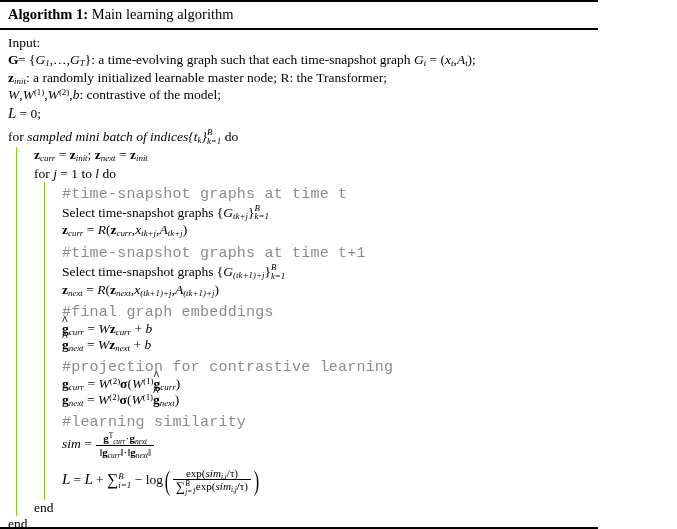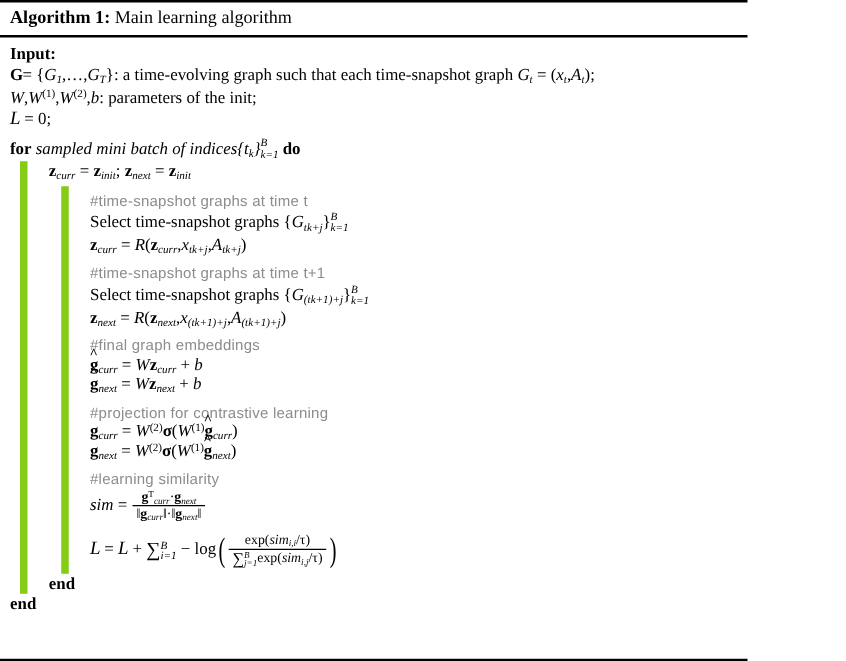--- a/index.html
+++ b/index.html
@@ -62,40 +62,40 @@
     padding: 4px 0 0 8px;
     font-size: 13.5px;
   }
 
   .line {
     position: relative;
     line-height: 1.0;
     white-space: nowrap;
   }
 
-  .kw { font-weight: bold; }
+  .kw { font-weight: normal; }
   .it { font-style: italic; text-align: center; }
 
   
   .vec { font-weight: bold; font-style: normal; }
 
   .comment {
-    font-family: Liberation Sans, sans-serif;
+    font-family: Liberation Mono, monospace;
     color: #8c8c8c;
-    font-size: 12px;
+    font-size: 15px;
     letter-spacing: 0.2px;
     text-align: center;
   }
 
   
   .block {
     position: relative;
     padding-left: 17px;
     margin-left: 8px;
-    border-left: 6px solid #84cc16;
+    border-left: 1px solid #84cc16;
   }
   .block.lvl2 {
     margin-left: 10px;
   }
 
   .row { padding: 2px 0; }
   .row-tight { padding: 1px 0; }
   .gap-sm { height: 4px; }
   .gap-md { height: 7px; }
 
@@ -201,23 +201,26 @@
 
     <div class="line row">
       <span class="kw">Input:</span>
     </div>
 
 
     <div class="line row">
       <span class="bbG">G</span><span>= {</span><span class="m">G</span><sub>1</sub><span>,…,</span><span class="m">G</span><sub>T</sub><span>}</span><span>: a time-evolving graph such that each time-snapshot graph </span><span class="m">G</span><sub>t</sub><span> = (</span><span class="m">x</span><sub>t</sub><span>,</span><span class="m">A</span><sub>t</sub><span>);</span>
     </div>
 
-
-    <div class="line row">
-      <span class="m">W</span><span>,</span><span class="m">W</span><sup class="upr">(1)</sup><span>,</span><span class="m">W</span><sup class="upr">(2)</sup><span>,</span><span class="m">b</span><span>: parameters of the init;</span>
+    <div class="line row">
+      <span class="vec">z</span><sub>init</sub><span>: a randomly initialized learnable master node; R: the Transformer;</span>
+    </div>
+
+    <div class="line row">
+      <span class="m">W</span><span>,</span><span class="m">W</span><sup class="upr">(1)</sup><span>,</span><span class="m">W</span><sup class="upr">(2)</sup><span>,</span><span class="m">b</span><span>: contrastive of the model;</span>
     </div>
 
     <div class="line row">
       <span class="script-l">L</span><span> = 0;</span>
     </div>
 
     <div class="gap-sm"></div>
 
     <div class="line row-tight">
       <span class="kw">for</span>
@@ -226,20 +229,26 @@
     </div>
 
     <div class="block">
 
       <div class="line row-tight">
         <span class="vec">z</span><sub>curr</sub><span> = </span><span class="vec">z</span><sub>init</sub><span>; </span><span class="vec">z</span><sub>next</sub><span> = </span><span class="vec">z</span><sub>init</sub>
       </div>
 
       <div class="gap-sm"></div>
 
+      <div class="line row-tight">
+        <span class="kw">for</span>
+        <span class="m">j</span><span> = 1 </span><span class="kw">to</span>
+        <span class="m">l</span>
+        <span class="kw">do</span>
+      </div>
 
       <div class="block lvl2">
 
         <div class="gap-sm"></div>
 
         <div class="line row-tight">
           <span class="comment">#time-snapshot graphs at time t</span>
         </div>
 
         <div class="line row-tight">

